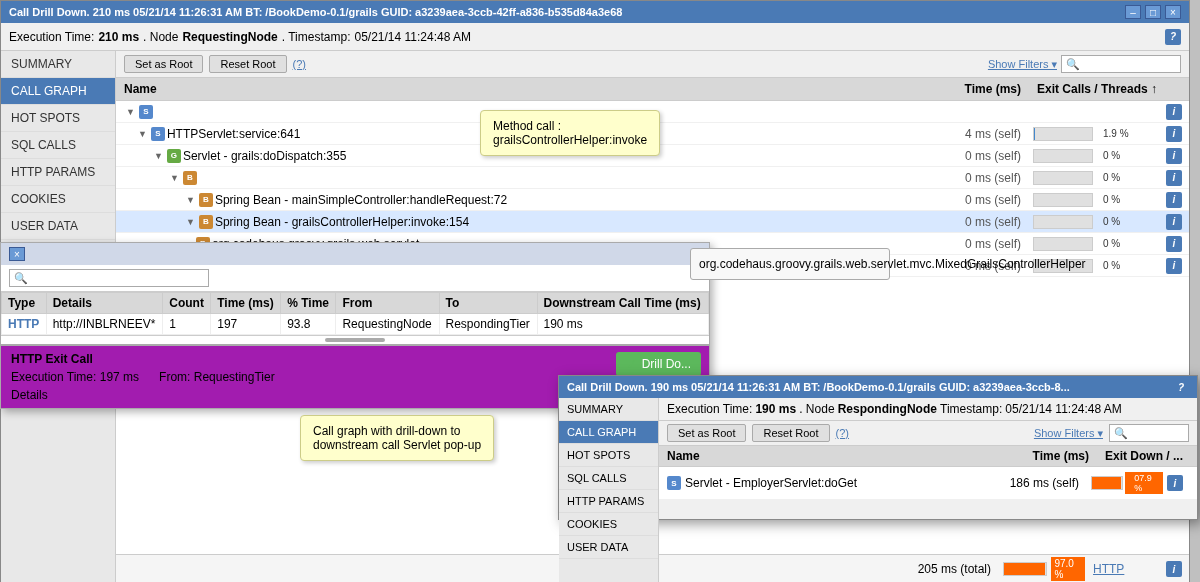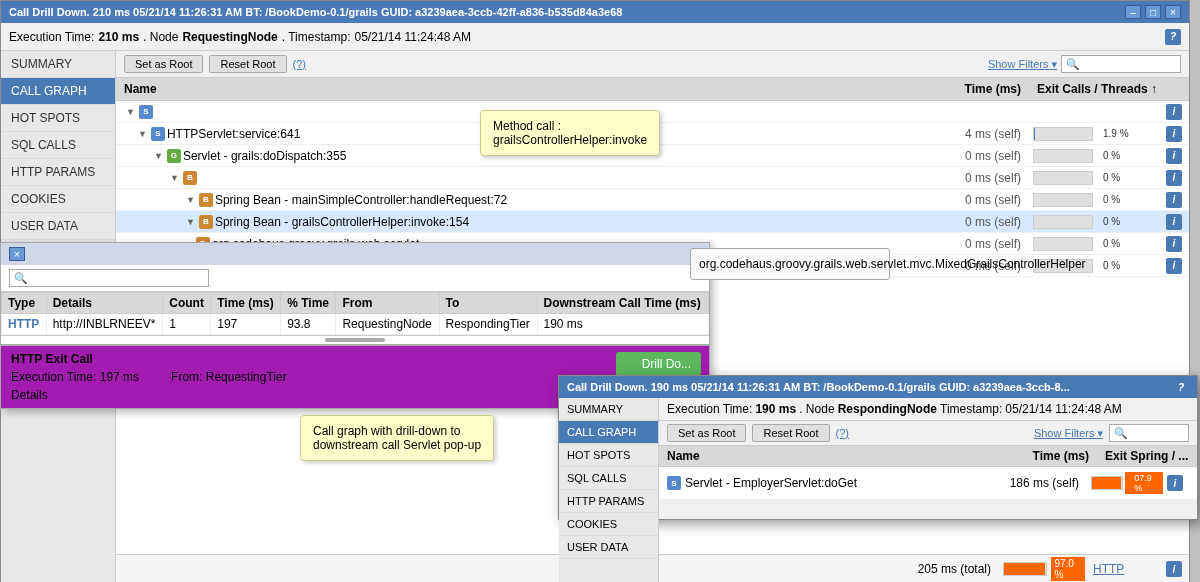--- a/index.html
+++ b/index.html
@@ -219,21 +219,21 @@
       position: absolute;
       bottom: 0;
       left: 0;
       width: 700px;
       background: #a21caf;
       border-top: 2px solid #aaa;
       padding: 6px 10px;
       z-index: 19;
     }
     .http-exit-header { font-weight: bold; font-size: 12px; margin-bottom: 4px; }
-    .http-exit-row { display: flex; gap: 32px; align-items: center; margin-bottom: 4px; }
+    .http-exit-row { display: flex; gap: 20px; align-items: center; margin-bottom: 4px; }
     .drill-down-btn {
       position: absolute;
       right: 8px;
       top: 8px;
       background: #5cb85c;
       color: white;
       border: none;
       border-radius: 3px;
       padding: 4px 10px;
       cursor: pointer;
@@ -644,21 +644,21 @@
       <div class="secondary-toolbar">
         <button class="btn">Set as Root</button>
         <button class="btn">Reset Root</button>
         <button class="btn-link">(?)</button>
         <button class="btn-link" style="margin-left:auto;">Show Filters ▾</button>
         <input type="text" class="search-box" placeholder="🔍" style="width: 80px;">
       </div>
       <div class="secondary-table-header">
         <div class="secondary-col-name">Name</div>
         <div class="secondary-col-time">Time (ms)</div>
-        <div class="secondary-col-exit">Exit Spring / ...</div>
+        <div class="secondary-col-exit">Exit Down / ...</div>
       </div>
       <div class="secondary-row">
         <div class="secondary-cell-name">
           <span class="node-icon icon-servlet">S</span>
           <span>Servlet - EmployerServlet:doGet</span>
         </div>
         <div class="secondary-cell-time">186 ms (self)</div>
         <div class="secondary-cell-exit">
           <div class="progress-bar-container" style="width:45px;">
             <div class="progress-bar-fill orange" style="width:97%;"></div>

